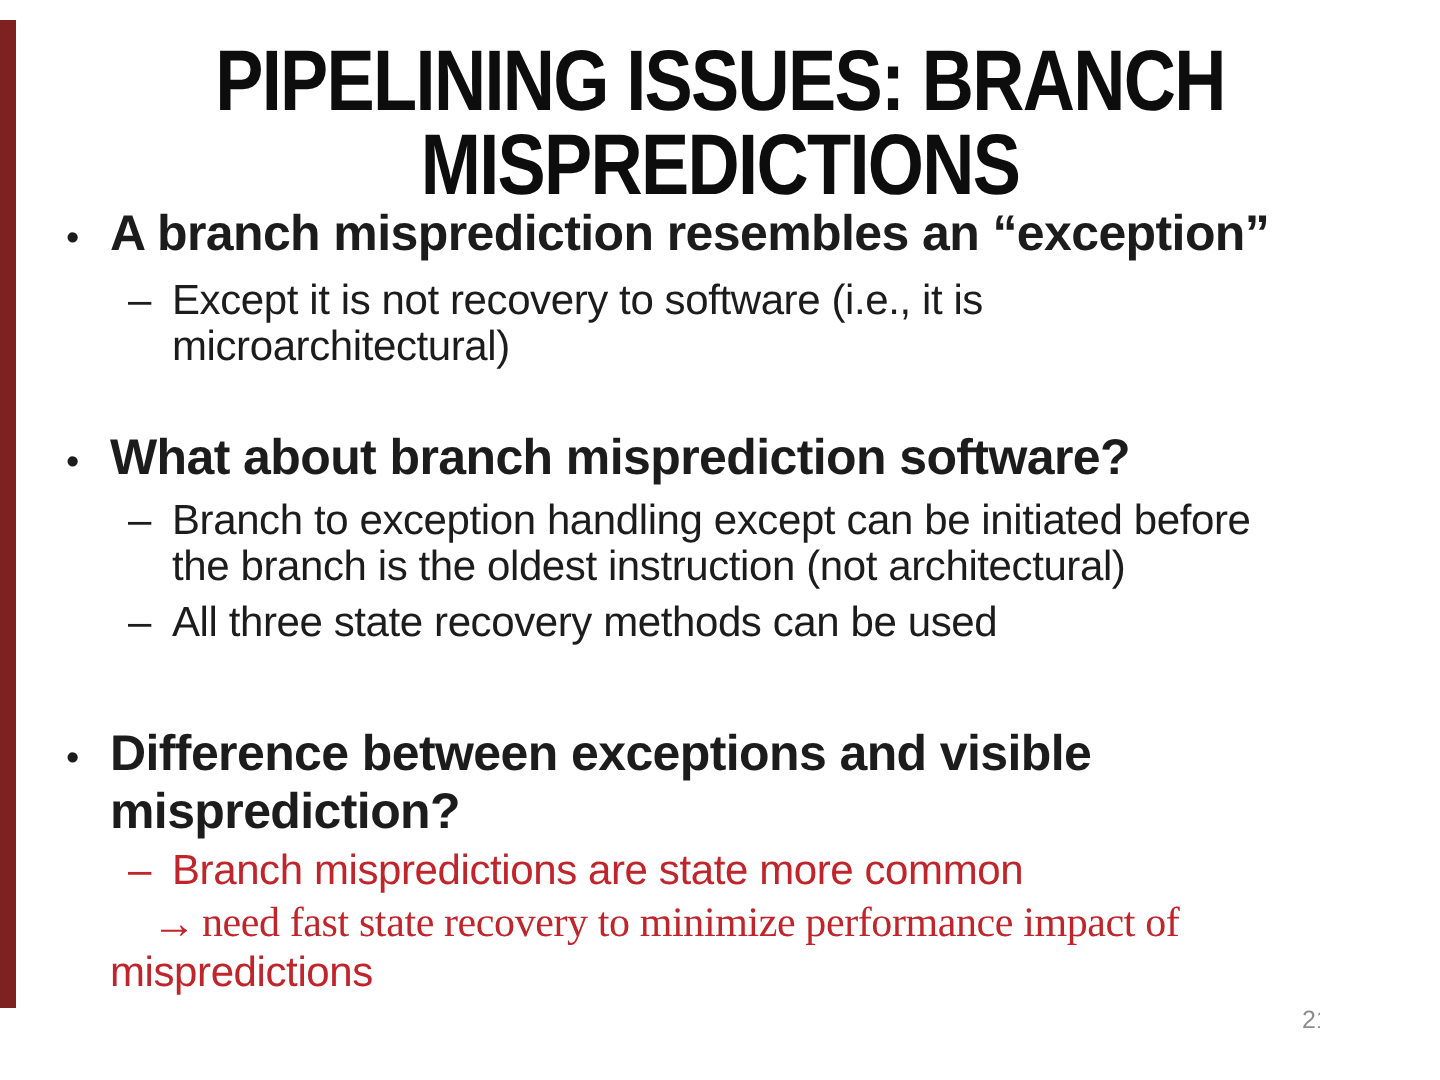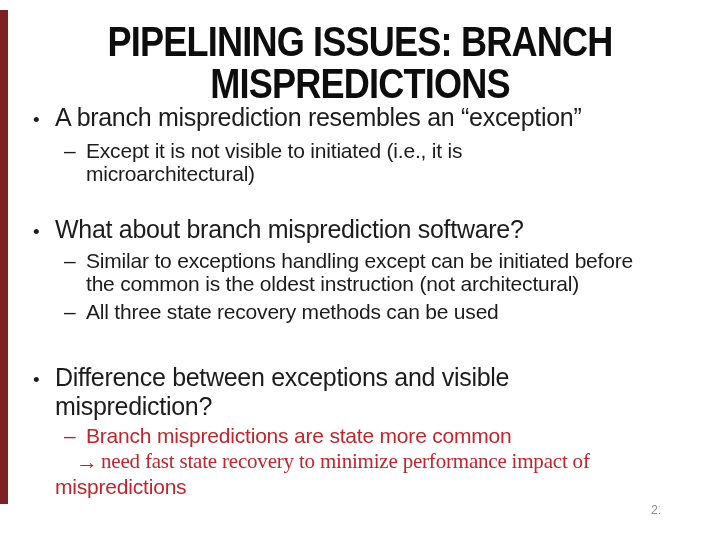--- a/index.html
+++ b/index.html
@@ -65,21 +65,21 @@
     font-size: 19px;
   }
   .dash {
     left: 64px;
     top: 0;
   }
   .txt {
     position: absolute;
     display: inline-block;
   }
-  .t-l1 { left: 55px; top: 0; }
+  .t-l1 { left: 55px; top: 0; font-weight: bold; }
   .t-l2 { left: 86px; top: 0; }
   .red { color: #c0252b; }
   .arrow-glyph {
     left: 76px;
     top: 0;
     font-size: 22px;
   }
   .t-arrow { left: 101px; top: 0; font-family: Liberation Serif, serif; }
   .t-flush { left: 55px; top: 0; }
   .page-number {
@@ -103,37 +103,37 @@
     <div>MISPREDICTIONS</div>
   </div>
 
   <div class="row l1" style="top:103px;">
     <span class="marker bullet-dot">•</span>
     <span class="txt t-l1">A branch misprediction resembles an “exception”</span>
   </div>
 
   <div class="row l2" style="top:139px;">
     <span class="marker dash">–</span>
-    <span class="txt t-l2">Except it is not visible to initiated (i.e., it is</span>
+    <span class="txt t-l2">Except it is not recovery to software (i.e., it is</span>
   </div>
   <div class="row l2" style="top:162px;">
     <span class="txt t-l2">microarchitectural)</span>
   </div>
 
   <div class="row l1" style="top:215px;">
     <span class="marker bullet-dot">•</span>
     <span class="txt t-l1">What about branch misprediction software?</span>
   </div>
 
   <div class="row l2" style="top:249px;">
     <span class="marker dash">–</span>
-    <span class="txt t-l2">Similar to exceptions handling except can be initiated before</span>
+    <span class="txt t-l2">Branch to exception handling except can be initiated before</span>
   </div>
   <div class="row l2" style="top:272px;">
-    <span class="txt t-l2">the common is the oldest instruction (not architectural)</span>
+    <span class="txt t-l2">the branch is the oldest instruction (not architectural)</span>
   </div>
 
   <div class="row l2" style="top:300px;">
     <span class="marker dash">–</span>
     <span class="txt t-l2">All three state recovery methods can be used</span>
   </div>
 
   <div class="row l1" style="top:363px;">
     <span class="marker bullet-dot">•</span>
     <span class="txt t-l1">Difference between exceptions and visible</span>

